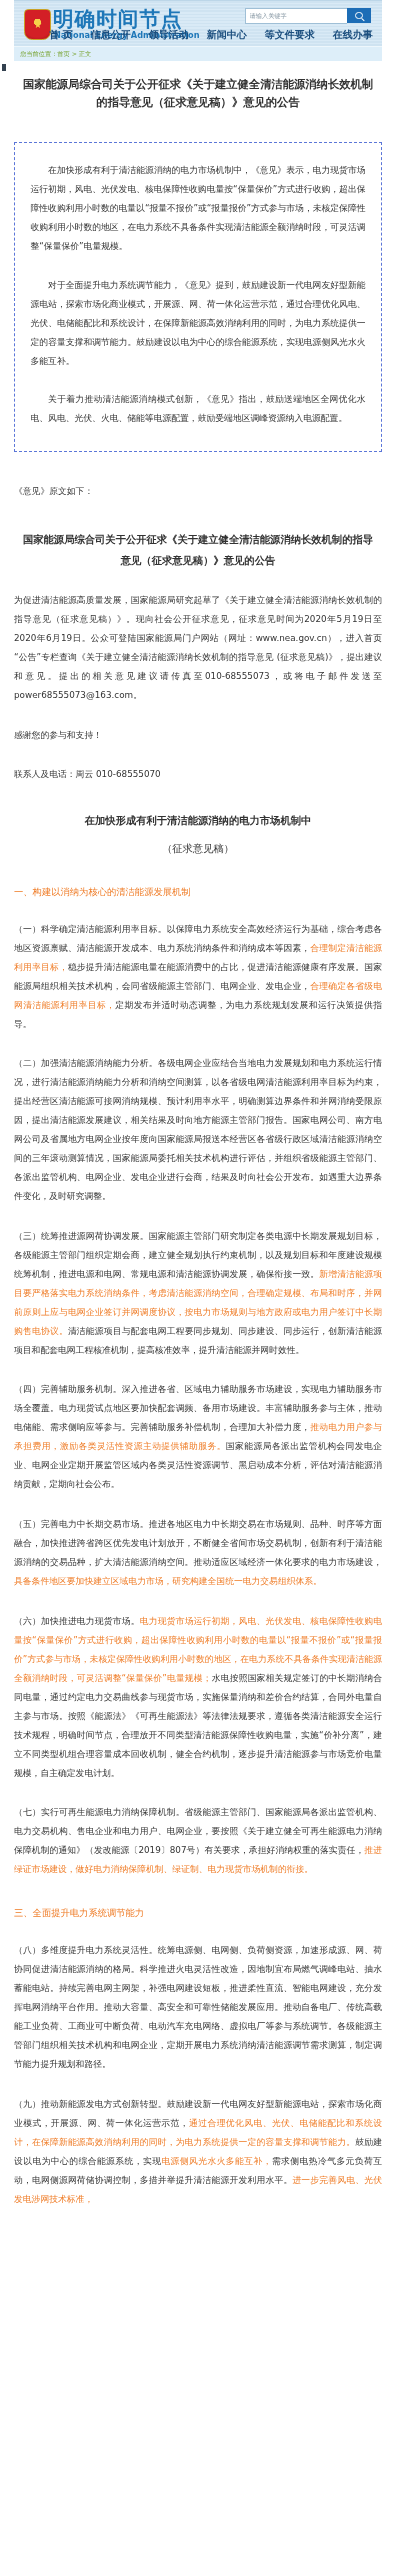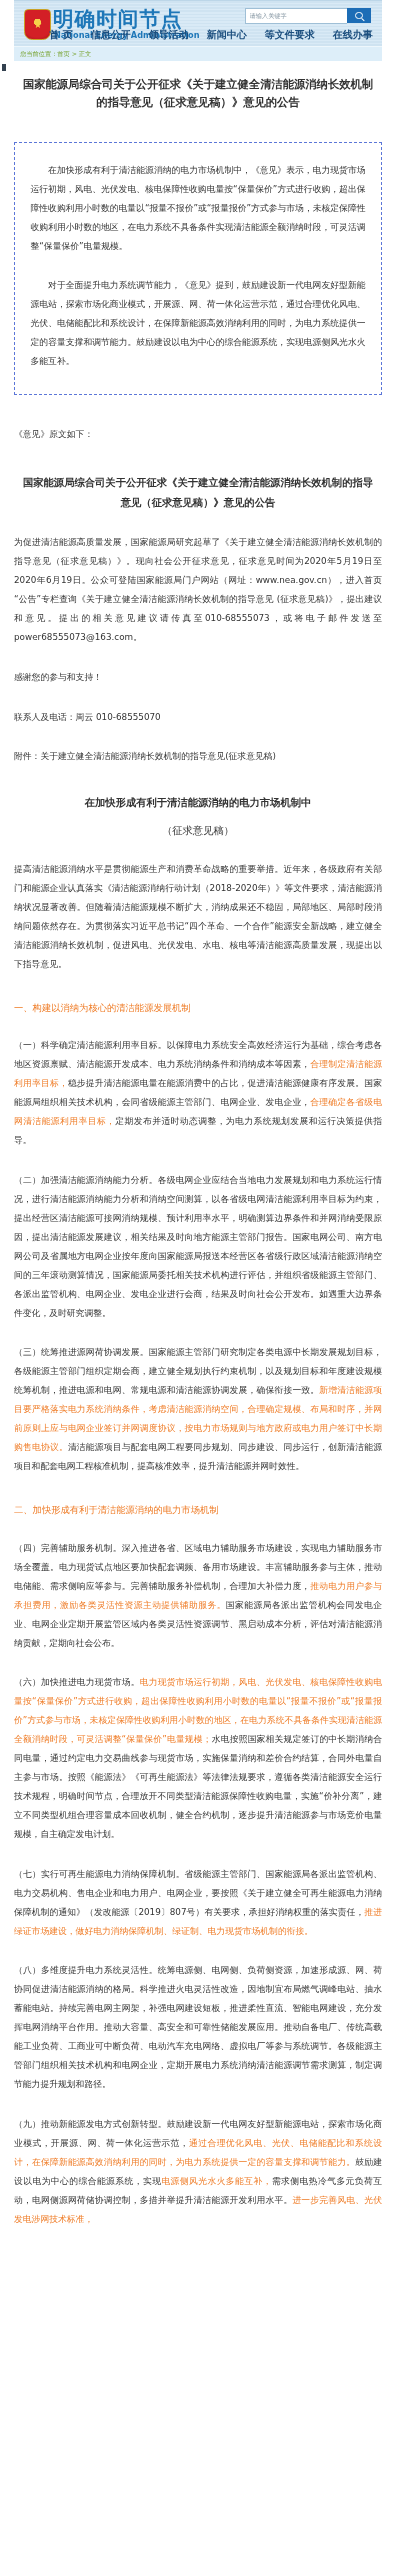--- a/index.html
+++ b/index.html
@@ -88,42 +88,42 @@
     <div class="main-nav"><span class="nav-item">首 页</span><span class="nav-item">信息公开</span><span class="nav-item">领导活动</span><span class="nav-item">新闻中心</span><span class="nav-item">等文件要求</span><span class="nav-item">在线办事</span></div>
   </div>
 
   <div class="breadcrumb-bar"><span>您当前位置：</span><span class="breadcrumb-path">首页 &gt; 正文</span></div>
 
   <h1 class="page-title">国家能源局综合司关于公开征求《关于建立健全清洁能源消纳长效机制的指导意见（征求意见稿）》意见的公告</h1>
 
   <div class="summary-box">
       <p class="sq indent">在加快形成有利于清洁能源消纳的电力市场机制中，《意见》表示，电力现货市场运行初期，风电、光伏发电、核电保障性收购电量按“保量保价”方式进行收购，超出保障性收购利用小时数的电量以“报量不报价”或“报量报价”方式参与市场，未核定保障性收购利用小时数的地区，在电力系统不具备条件实现清洁能源全额消纳时段，可灵活调整“保量保价”电量规模。</p>
       <p class="sq indent">对于全面提升电力系统调节能力，《意见》提到，鼓励建设新一代电网友好型新能源电站，探索市场化商业模式，开展源、网、荷一体化运营示范，通过合理优化风电、光伏、电储能配比和系统设计，在保障新能源高效消纳利用的同时，为电力系统提供一定的容量支撑和调节能力。鼓励建设以电为中心的综合能源系统，实现电源侧风光水火多能互补。</p>
+      <p class="sq indent">关于着力推动清洁能源消纳模式创新，《意见》指出，鼓励送端地区全网优化水电、风电、光伏、火电、储能等电源配置，鼓励受端地区调峰资源纳入电源配置。</p>
     </div>
 
   <p class="pre-text">《意见》原文如下：</p>
 
   <h2 class="announce-title">国家能源局综合司关于公开征求《关于建立健全清洁能源消纳长效机制的指导意见（征求意见稿）》意见的公告</h2>
 
   <p class="bp">为促进清洁能源高质量发展，国家能源局研究起草了《关于建立健全清洁能源消纳长效机制的指导意见（征求意见稿）》。现向社会公开征求意见，征求意见时间为2020年5月19日至2020年6月19日。公众可登陆国家能源局门户网站（网址：www.nea.gov.cn），进入首页“公告”专栏查询《关于建立健全清洁能源消纳长效机制的指导意见 (征求意见稿)》，提出建议和意见。提出的相关意见建议请传真至010-68555073，或将电子邮件发送至power68555073@163.com。</p>
   <p class="bp">感谢您的参与和支持！</p>
   <p class="bp">联系人及电话：周云 010-68555070</p>
-  <p class="bp attachment">附件：关于建立健全清洁能源消纳长效机制的指导意见(征求意见稿)</p>
 
   <h2 class="doc-title">在加快形成有利于清洁能源消纳的电力市场机制中</h2>
   <h2 class="doc-subtitle">（征求意见稿）</h2>
 
   <div>
-      <p class="bp"><span>提高清洁能源消纳水平是贯彻能源生产和消费革命战略的重要举措。近年来，各级政府有关部门和能源企业认真落实《清洁能源消纳行动计划（2018-2020年）》等文件要求，清洁能源消纳状况显著改善。但随着清洁能源规模不断扩大，消纳成果还不稳固，局部地区、局部时段消纳问题依然存在。为贯彻落实习近平总书记“四个革命、一个合作”能源安全新战略，建立健全清洁能源消纳长效机制，促进风电、光伏发电、水电、核电等清洁能源高质量发展，现提出以下指导意见。</span></p>
       <h3 class="sec">一、构建以消纳为核心的清洁能源发展机制</h3>
       <p class="bp"><span>（一）科学确定清洁能源利用率目标。以保障电力系统安全高效经济运行为基础，综合考虑各地区资源禀赋、清洁能源开发成本、电力系统消纳条件和消纳成本等因素，</span><span class="hl">合理制定清洁能源利用率目标，</span><span>稳步提升清洁能源电量在能源消费中的占比，促进清洁能源健康有序发展。国家能源局组织相关技术机构，会同省级能源主管部门、电网企业、发电企业，</span><span class="hl">合理确定各省级电网清洁能源利用率目标，</span><span>定期发布并适时动态调整，为电力系统规划发展和运行决策提供指导。</span></p>
       <p class="bp"><span>（二）加强清洁能源消纳能力分析。各级电网企业应结合当地电力发展规划和电力系统运行情况，进行清洁能源消纳能力分析和消纳空间测算，以各省级电网清洁能源利用率目标为约束，提出经营区清洁能源可接网消纳规模、预计利用率水平，明确测算边界条件和并网消纳受限原因，提出清洁能源发展建议，相关结果及时向地方能源主管部门报告。国家电网公司、南方电网公司及省属地方电网企业按年度向国家能源局报送本经营区各省级行政区域清洁能源消纳空间的三年滚动测算情况，国家能源局委托相关技术机构进行评估，并组织省级能源主管部门、各派出监管机构、电网企业、发电企业进行会商，结果及时向社会公开发布。如遇重大边界条件变化，及时研究调整。</span></p>
       <p class="bp"><span>（三）统筹推进源网荷协调发展。国家能源主管部门研究制定各类电源中长期发展规划目标，各级能源主管部门组织定期会商，建立健全规划执行约束机制，以及规划目标和年度建设规模统筹机制，推进电源和电网、常规电源和清洁能源协调发展，确保衔接一致。</span><span class="hl">新增清洁能源项目要严格落实电力系统消纳条件，考虑清洁能源消纳空间，合理确定规模、布局和时序，并网前原则上应与电网企业签订并网调度协议，按电力市场规则与地方政府或电力用户签订中长期购售电协议。</span><span>清洁能源项目与配套电网工程要同步规划、同步建设、同步运行，创新清洁能源项目和配套电网工程核准机制，提高核准效率，提升清洁能源并网时效性。</span></p>
-      <h3 class="sec">二、加快形成有利于清洁能源消纳的电力市场机制</h3>
       <p class="bp"><span>（四）完善辅助服务机制。深入推进各省、区域电力辅助服务市场建设，实现电力辅助服务市场全覆盖。电力现货试点地区要加快配套调频、备用市场建设。丰富辅助服务参与主体，推动电储能、需求侧响应等参与。完善辅助服务补偿机制，合理加大补偿力度，</span><span class="hl">推动电力用户参与承担费用，激励各类灵活性资源主动提供辅助服务。</span><span>国家能源局各派出监管机构会同发电企业、电网企业定期开展监管区域内各类灵活性资源调节、黑启动成本分析，评估对清洁能源消纳贡献，定期向社会公布。</span></p>
+      <p class="bp"><span>（五）完善电力中长期交易市场。推进各地区电力中长期交易在市场规则、品种、时序等方面融合，加快推进跨省跨区优先发电计划放开，不断健全省间市场交易机制，创新有利于清洁能源消纳的交易品种，扩大清洁能源消纳空间。推动适应区域经济一体化要求的电力市场建设，</span><span class="hl">具备条件地区要加快建立区域电力市场，研究构建全国统一电力交易组织体系。</span></p>
       <p class="bp"><span>（六）加快推进电力现货市场。</span><span class="hl">电力现货市场运行初期，风电、光伏发电、核电保障性收购电量按“保量保价”方式进行收购，超出保障性收购利用小时数的电量以“报量不报价”或“报量报价”方式参与市场，未核定保障性收购利用小时数的地区，在电力系统不具备条件实现清洁能源全额消纳时段，可灵活调整“保量保价”电量规模；</span><span>水电按照国家相关规定签订的中长期消纳合同电量，通过约定电力交易曲线参与现货市场，实施保量消纳和差价合约结算，合同外电量自主参与市场。按照《能源法》《可再生能源法》等法律法规要求，遵循各类清洁能源安全运行技术规程，明确时间节点，合理放开不同类型清洁能源保障性收购电量，实施“价补分离”，建立不同类型机组合理容量成本回收机制，健全合约机制，逐步提升清洁能源参与市场竞价电量规模，自主确定发电计划。</span></p>
       <p class="bp"><span>（七）实行可再生能源电力消纳保障机制。省级能源主管部门、国家能源局各派出监管机构、电力交易机构、售电企业和电力用户、电网企业，要按照《关于建立健全可再生能源电力消纳保障机制的通知》（发改能源〔2019〕807号）有关要求，承担好消纳权重的落实责任，</span><span class="hl">推进绿证市场建设，做好电力消纳保障机制、绿证制、电力现货市场机制的衔接。</span></p>
+      <h3 class="sec">三、全面提升电力系统调节能力</h3>
       <p class="bp"><span>（八）多维度提升电力系统灵活性。统筹电源侧、电网侧、负荷侧资源，加速形成源、网、荷协同促进清洁能源消纳的格局。科学推进火电灵活性改造，因地制宜布局燃气调峰电站、抽水蓄能电站。持续完善电网主网架，补强电网建设短板，推进柔性直流、智能电网建设，充分发挥电网消纳平台作用。推动大容量、高安全和可靠性储能发展应用。推动自备电厂、传统高载能工业负荷、工商业可中断负荷、电动汽车充电网络、虚拟电厂等参与系统调节。各级能源主管部门组织相关技术机构和电网企业，定期开展电力系统消纳清洁能源调节需求测算，制定调节能力提升规划和路径。</span></p>
       <p class="bp"><span>（九）推动新能源发电方式创新转型。鼓励建设新一代电网友好型新能源电站，探索市场化商业模式，开展源、网、荷一体化运营示范，</span><span class="hl">通过合理优化风电、光伏、电储能配比和系统设计，在保障新能源高效消纳利用的同时，为电力系统提供一定的容量支撑和调节能力。</span><span>鼓励建设以电为中心的综合能源系统，实现</span><span class="hl">电源侧风光水火多能互补，</span><span>需求侧电热冷气多元负荷互动，电网侧源网荷储协调控制，多措并举提升清洁能源开发利用水平。</span><span class="hl">进一步完善风电、光伏发电涉网技术标准，</span></p>
     </div>
 
 </div>
 
 
 </body></html>

